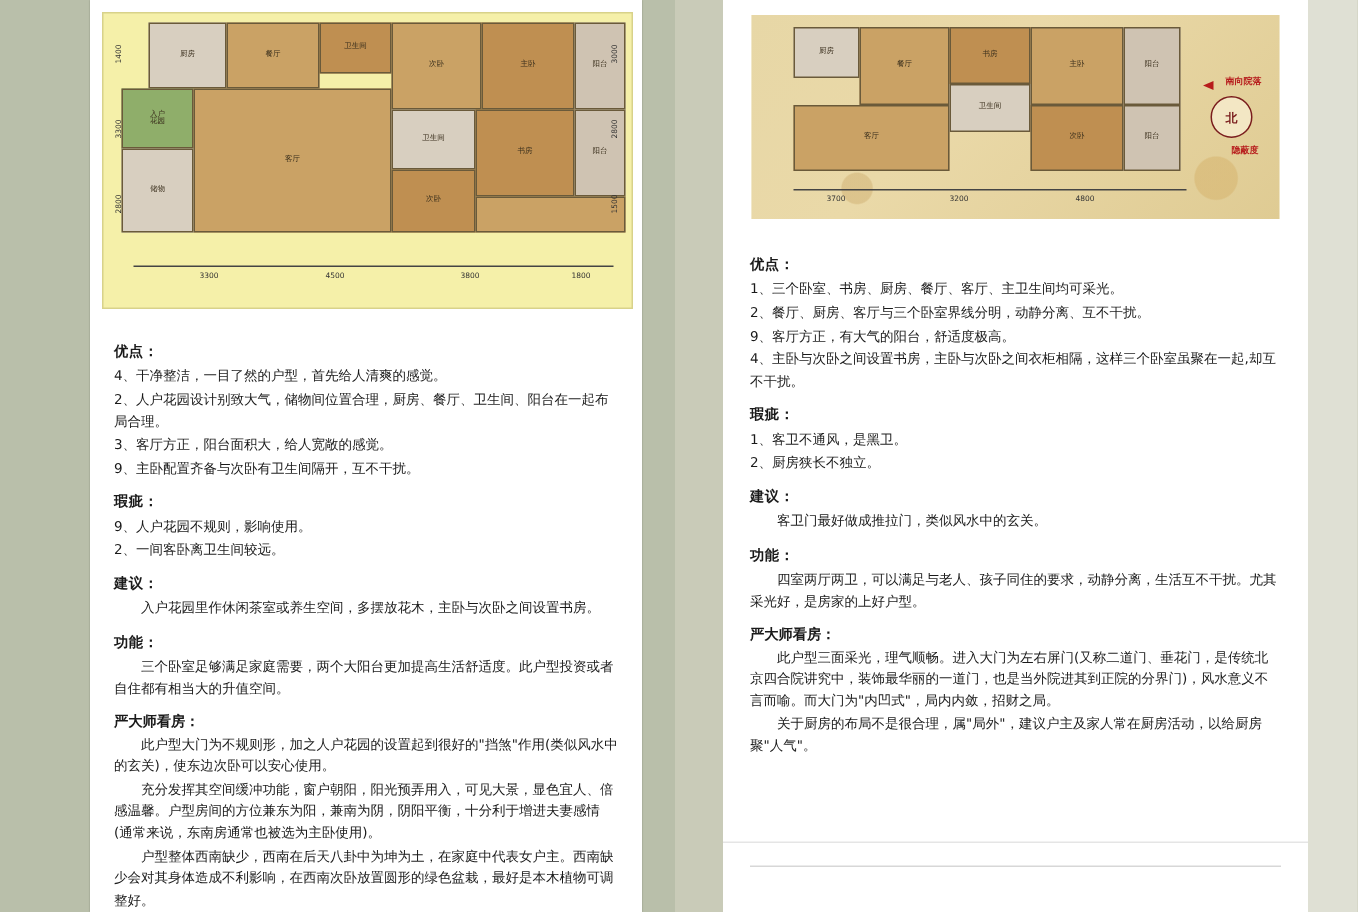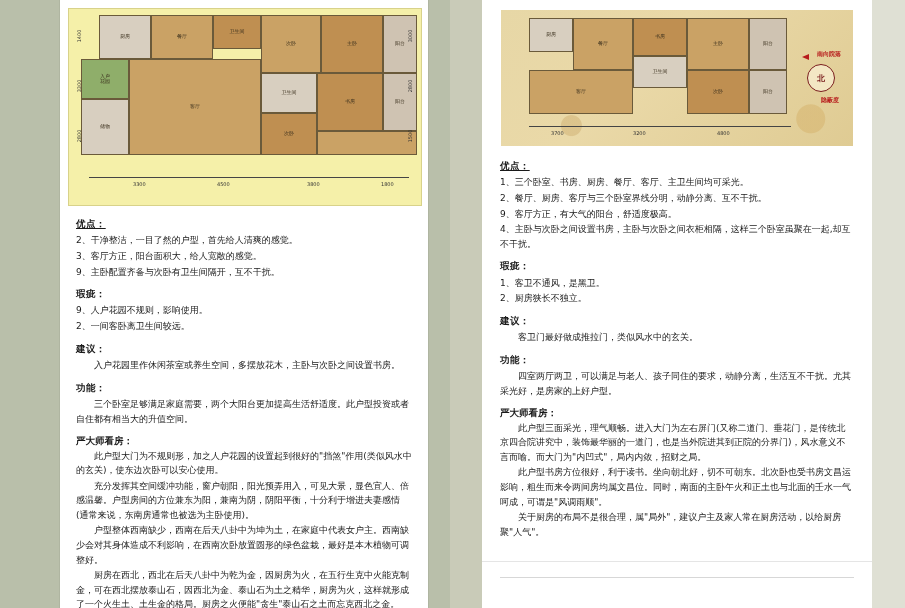--- a/index.html
+++ b/index.html
@@ -110,21 +110,21 @@
   }
   .body.right{
     padding:12px 18px 0 18px;
   }
   h3.sec{
     margin:7px 0 2px 0;
     font-size:9.5px;
     font-weight:bold;
     letter-spacing:.4px;
   }
-  h3.sec.first{margin-top:0;text-decoration:underline;}
+  h3.sec.first{margin-top:11px;}
   p.line{
     margin:1px 0 1px 0;
     text-indent:0;
   }
   p.para{
     margin:0 0 1px 0;
     text-indent:18px;
   }
   .master{
     margin-top:7px;
@@ -192,21 +192,22 @@
 
         <div class="dim" style="right:4px;top:24px;transform:rotate(-90deg);">3000</div>
         <div class="dim" style="right:4px;top:74px;transform:rotate(-90deg);">2800</div>
         <div class="dim" style="right:4px;top:124px;transform:rotate(-90deg);">1500</div>
       </div>
       </div>
 
       <div class="body">
 
         <h3 class="sec first">优点：</h3>
-        <p class="line">2、干净整洁，一目了然的户型，首先给人清爽的感觉。</p>
+        <p class="line">4、干净整洁，一目了然的户型，首先给人清爽的感觉。</p>
+        <p class="line">2、人户花园设计别致大气，储物间位置合理，厨房、餐厅、卫生间、阳台在一起布局合理。</p>
         <p class="line">3、客厅方正，阳台面积大，给人宽敞的感觉。</p>
         <p class="line">9、主卧配置齐备与次卧有卫生间隔开，互不干扰。</p>
 
         <h3 class="sec">瑕疵：</h3>
         <p class="line">9、人户花园不规则，影响使用。</p>
         <p class="line">2、一间客卧离卫生间较远。</p>
 
         <h3 class="sec">建议：</h3>
         <p class="para">入户花园里作休闲茶室或养生空间，多摆放花木，主卧与次卧之间设置书房。</p>
 
@@ -266,21 +267,20 @@
         <p class="line">2、厨房狭长不独立。</p>
 
         <h3 class="sec">建议：</h3>
         <p class="para">客卫门最好做成推拉门，类似风水中的玄关。</p>
 
         <h3 class="sec">功能：</h3>
         <p class="para">四室两厅两卫，可以满足与老人、孩子同住的要求，动静分离，生活互不干扰。尤其采光好，是房家的上好户型。</p>
 
         <div class="master">严大师看房：</div>
         <p class="para">此户型三面采光，理气顺畅。进入大门为左右屏门(又称二道门、垂花门，是传统北京四合院讲究中，装饰最华丽的一道门，也是当外院进其到正院的分界门)，风水意义不言而喻。而大门为"内凹式"，局内内敛，招财之局。</p>
-        <p class="para">此户型书房方位很好，利于读书。坐向朝北好，切不可朝东。北次卧也受书房文昌运影响，粗生而来令两间房均属文昌位。同时，南面的主卧午火和正土也与北面的壬水一气呵成，可谓是"风调雨顺"。</p>
         <p class="para">关于厨房的布局不是很合理，属"局外"，建议户主及家人常在厨房活动，以给厨房聚"人气"。</p>
       </div>
 
       <div class="footer-band right"></div>
       <div class="rule"></div>
     </div>
     <div class="right-rail"></div>
   </div>
 
 </div>

